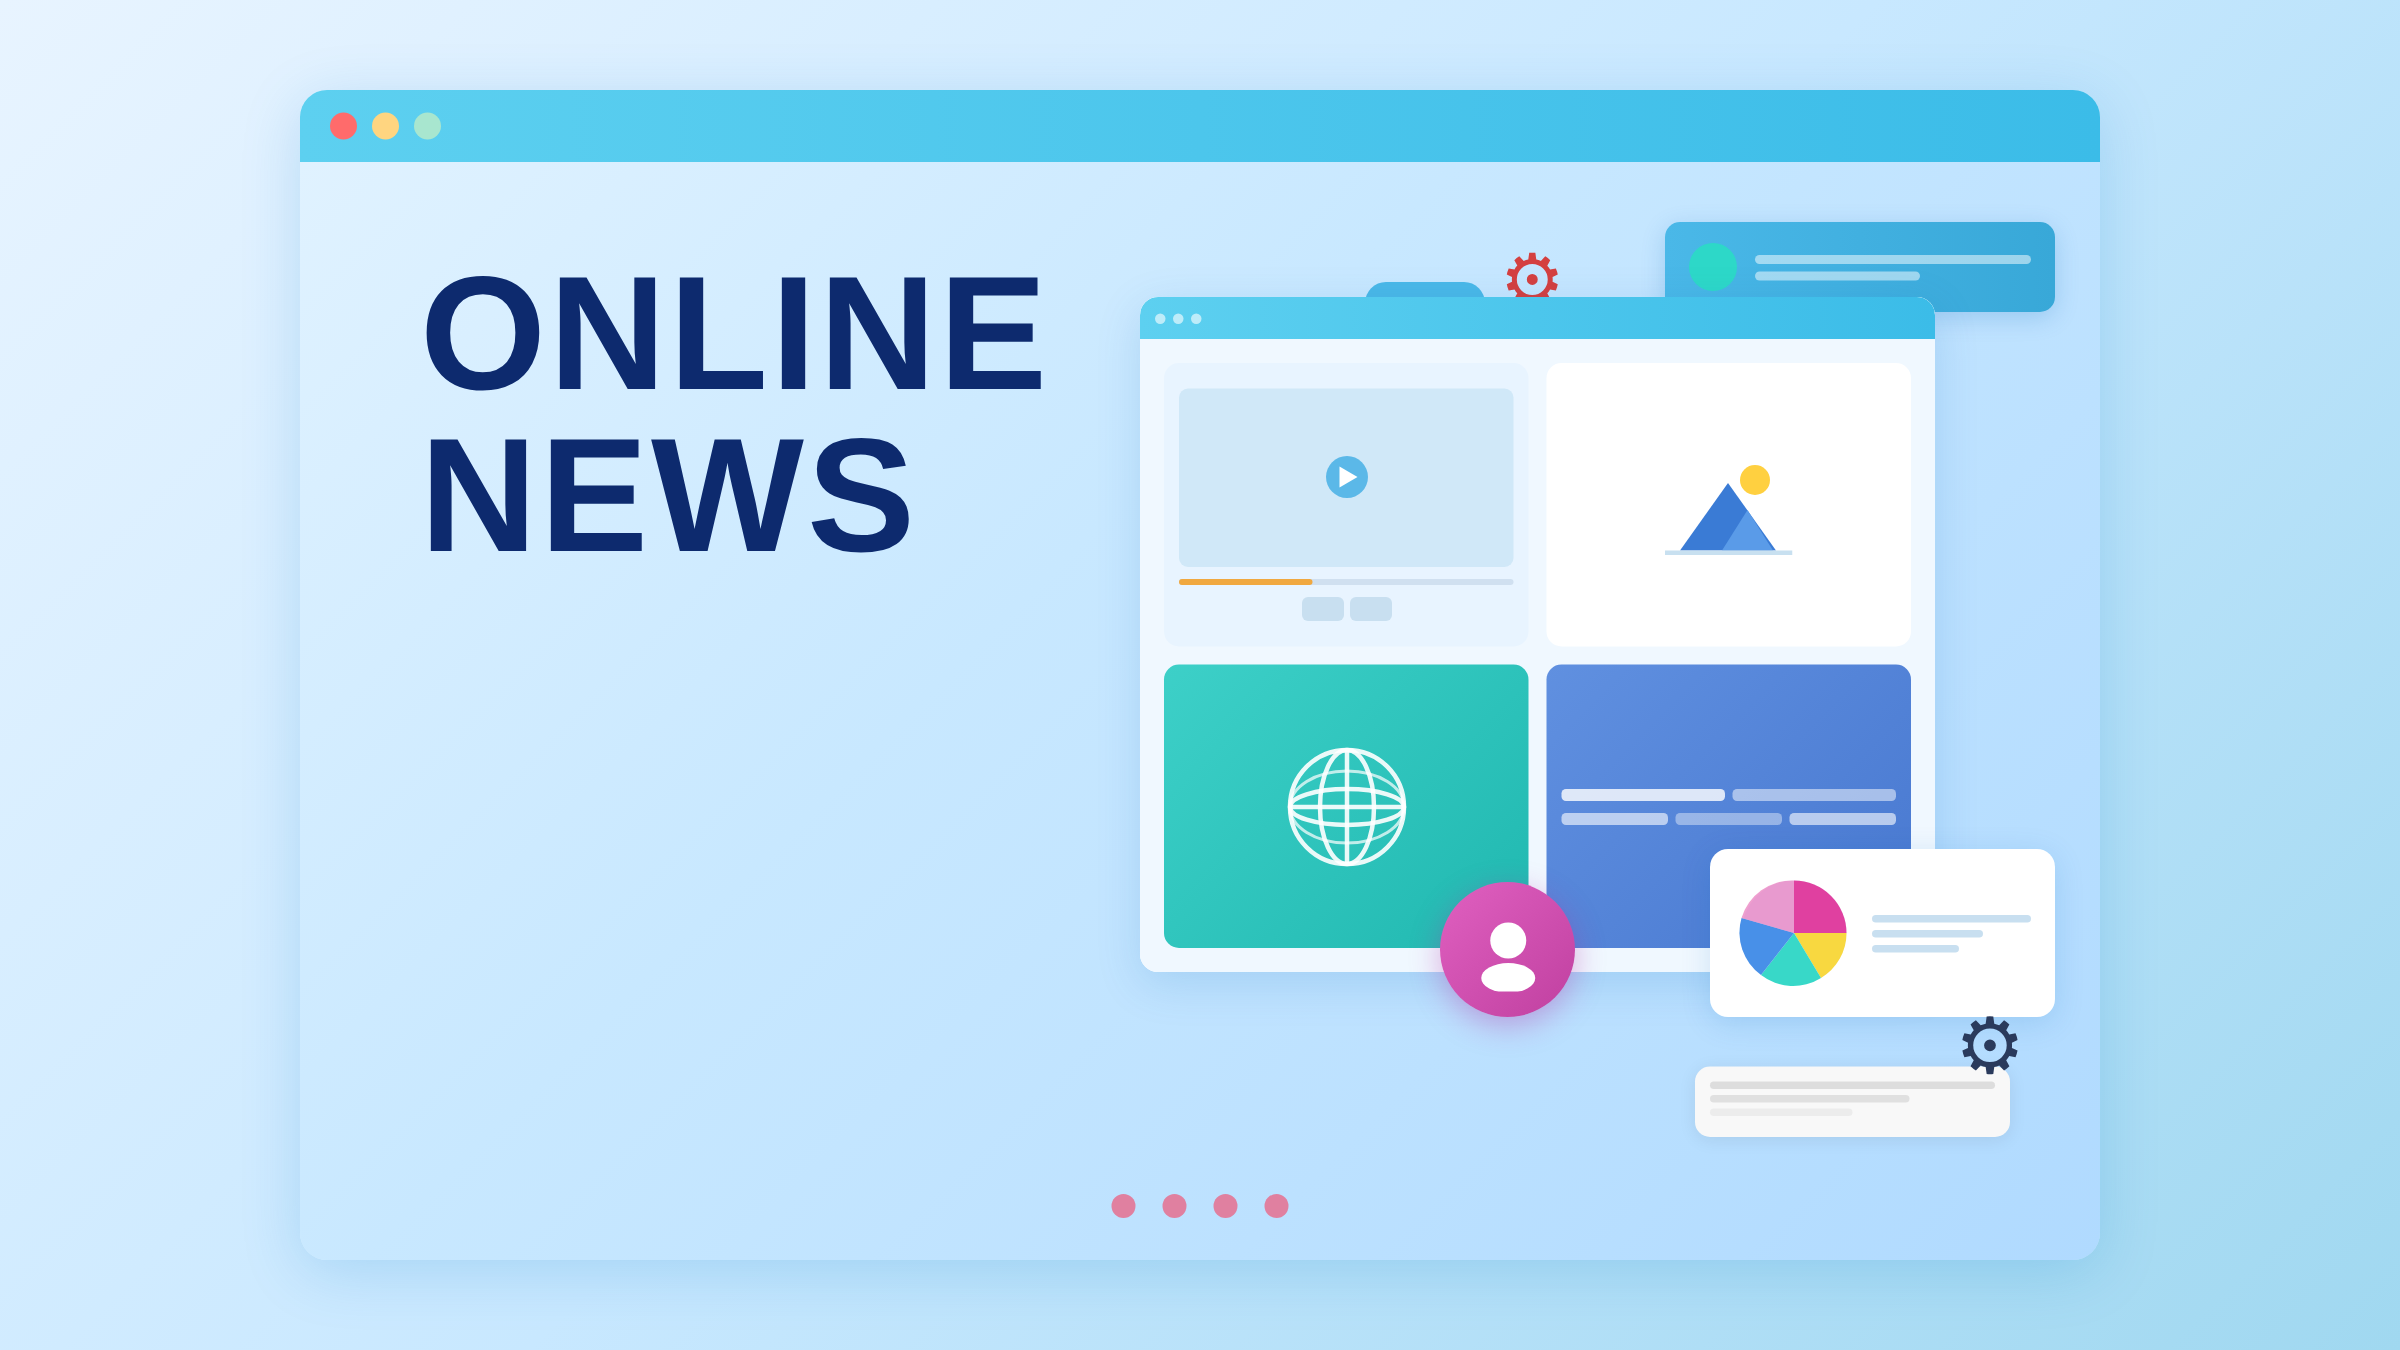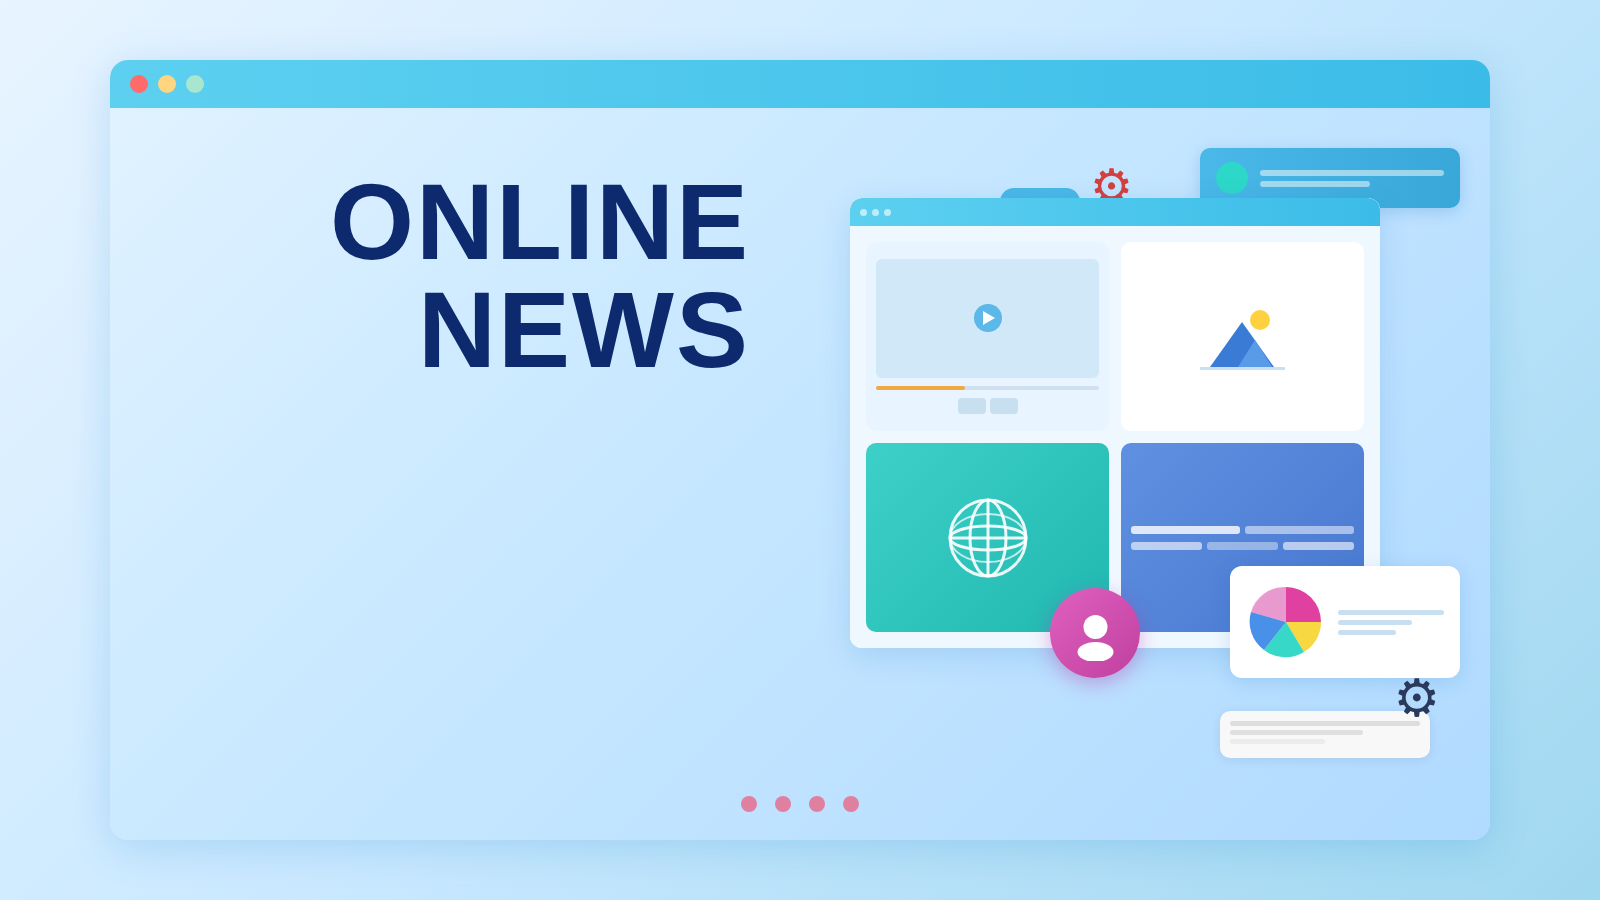--- a/index.html
+++ b/index.html
@@ -8,28 +8,27 @@
       height: 900px;
       background: linear-gradient(135deg, #e8f4ff 0%, #c8e8ff 50%, #a0d8f0 100%);
       display: flex;
       align-items: center;
       justify-content: center;
       font-family: Arial, sans-serif;
       overflow: hidden;
     }
 
     .outer-frame {
-      width: 1380px;
+      width: 1200px;
       height: 780px;
       border-radius: 18px;
       background: linear-gradient(135deg, #e8f6ff 0%, #d0ecff 40%, #b8e2f8 100%);
       box-shadow: 0 8px 40px rgba(0,120,200,0.18);
       position: relative;
       overflow: visible;
-      text-align: right;
     }
 
     
     .browser-bar {
       position: absolute;
       top: 0;
       left: 0;
       right: 0;
       height: 48px;
       background: linear-gradient(90deg, #5dd0f0 0%, #3bbce8 100%);

